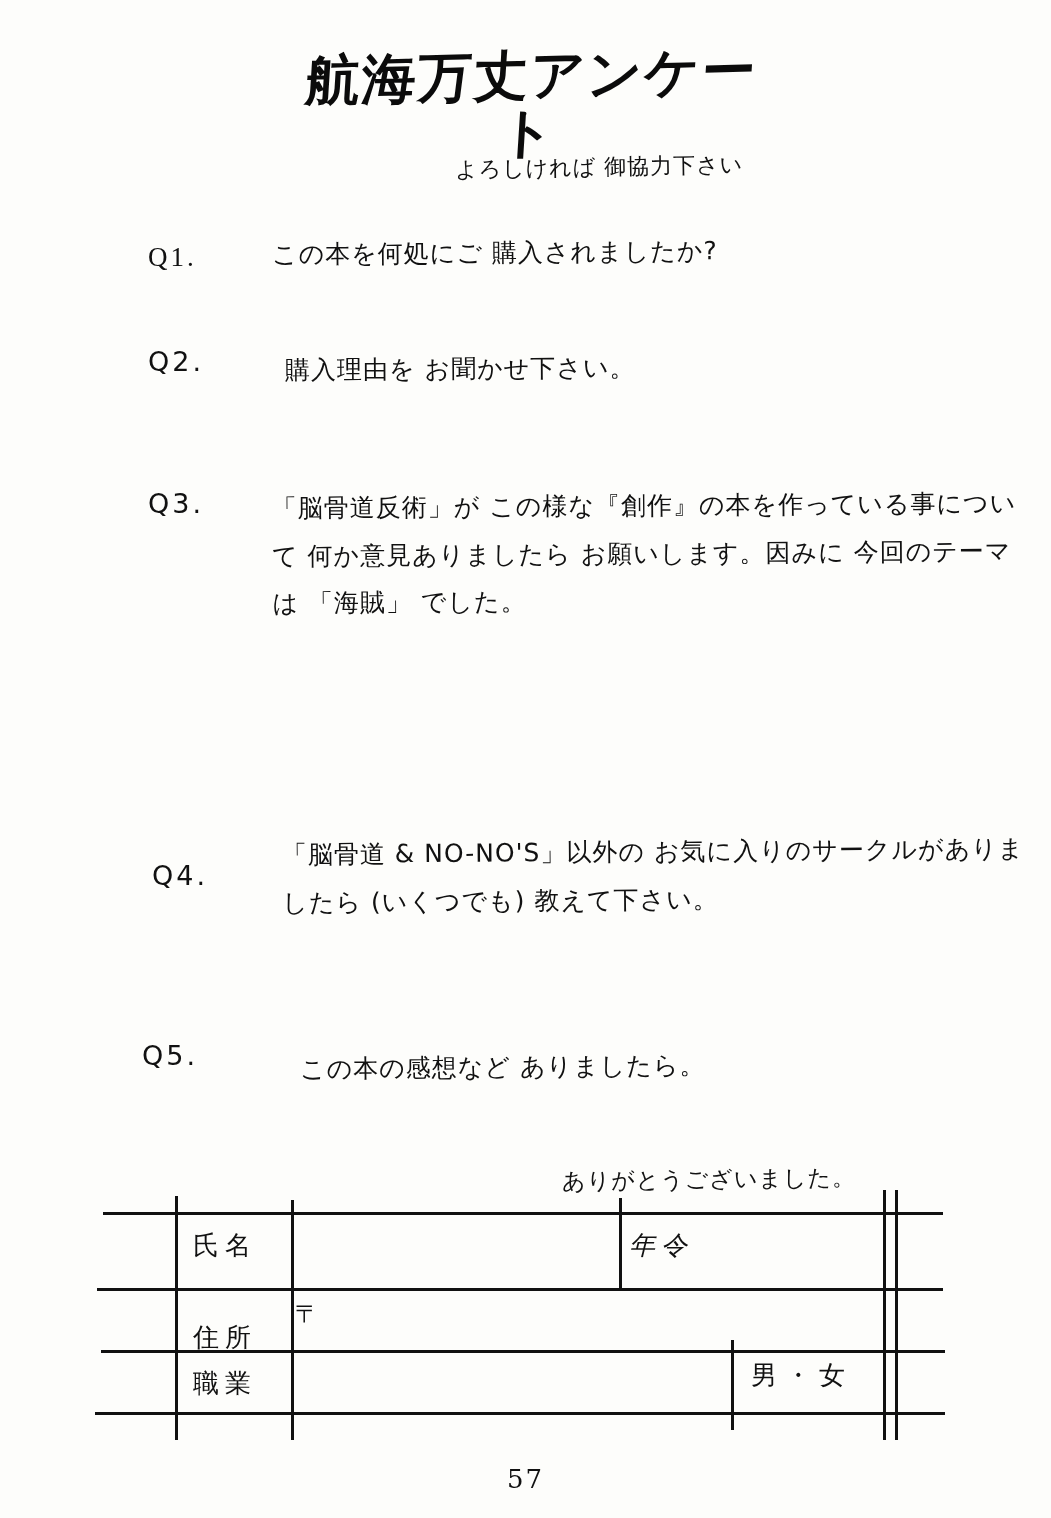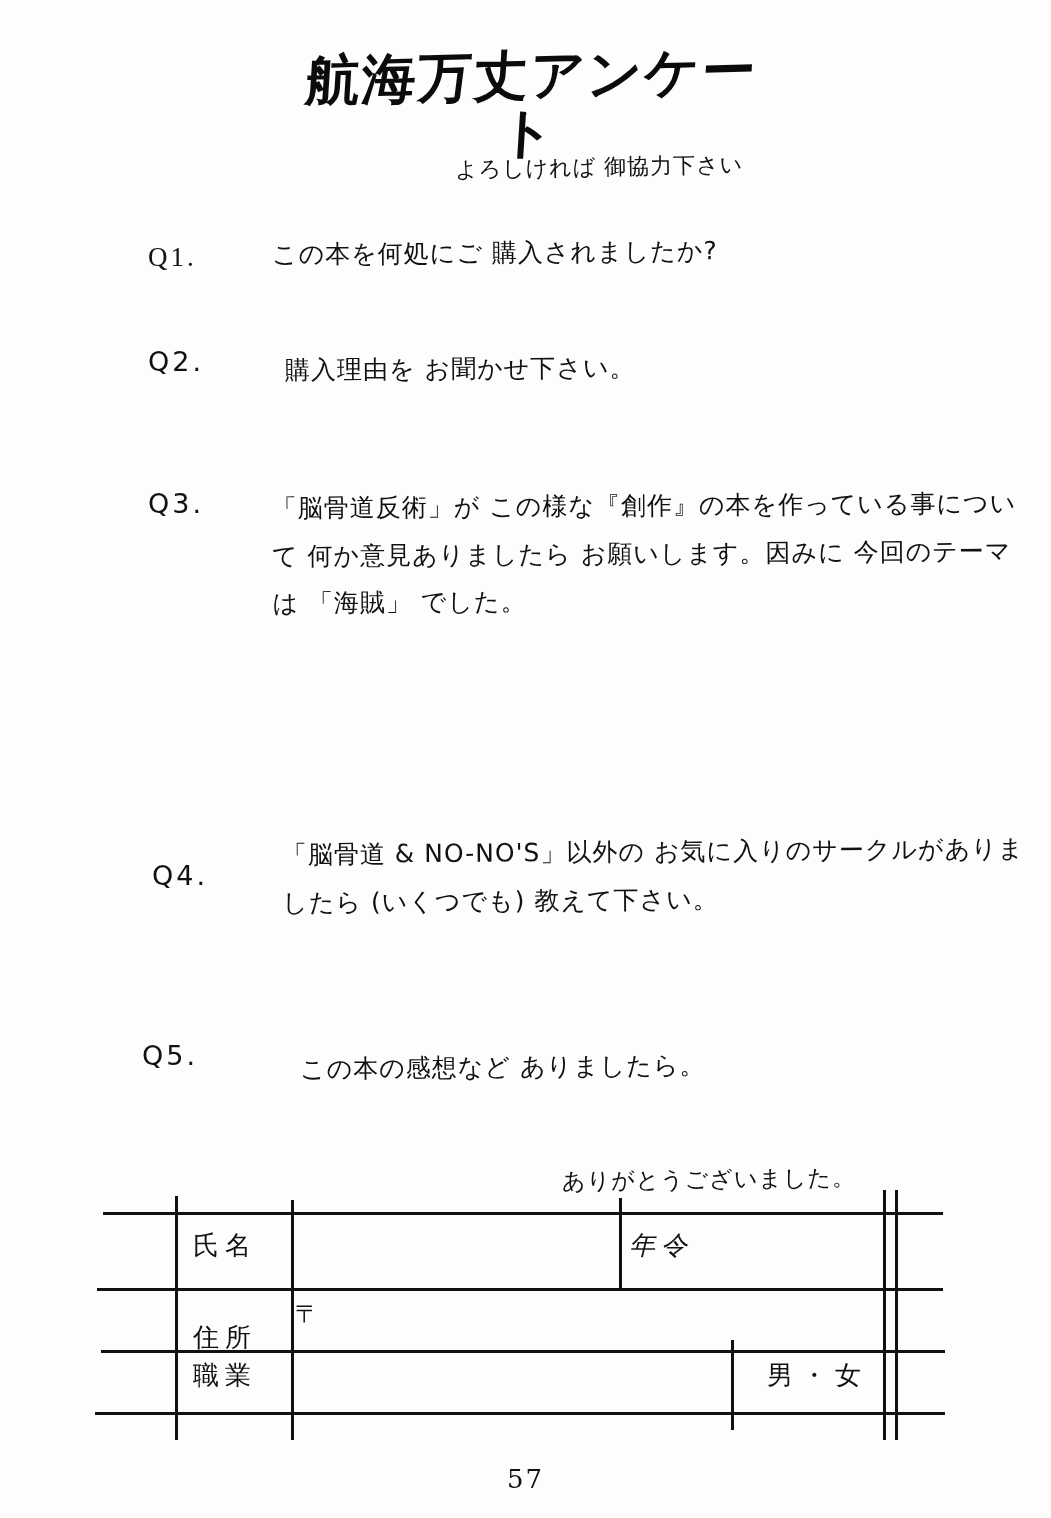--- a/index.html
+++ b/index.html
@@ -163,19 +163,19 @@
     <div class="ln v" style="left:800px; top:0px;   height:250px;"></div>
 
     <div class="cell-label" style="left:98px; top:38px;">氏名</div>
     <div class="cell-label" style="left:534px; top:38px;font-style:italic;">年令</div>
     <div class="cell-sub" style="left:212px; top:40px;"></div>
     <div class="cell-sub" style="left:660px; top:40px;"></div>
 
     <div class="cell-label" style="left:98px; top:106px;margin-top:24px;">住所</div>
     <div class="cell-sub" style="left:200px; top:108px;">〒</div>
 
-    <div class="cell-label" style="left:98px; top:168px;">職業</div>
+    <div class="cell-label" style="left:98px; top:176px;">職業</div>
     <div class="cell-sub" style="left:216px; top:170px;"></div>
-    <div class="cell-label" style="left:672px; top:168px; letter-spacing:8px;font-family:Liberation Serif, serif;">男・女</div>
+    <div class="cell-label" style="left:656px; top:168px; letter-spacing:8px;font-family:Liberation Serif, serif;">男・女</div>
   </div>
 
   <div class="page-number">57</div>
 </div>
 
 </body></html>

